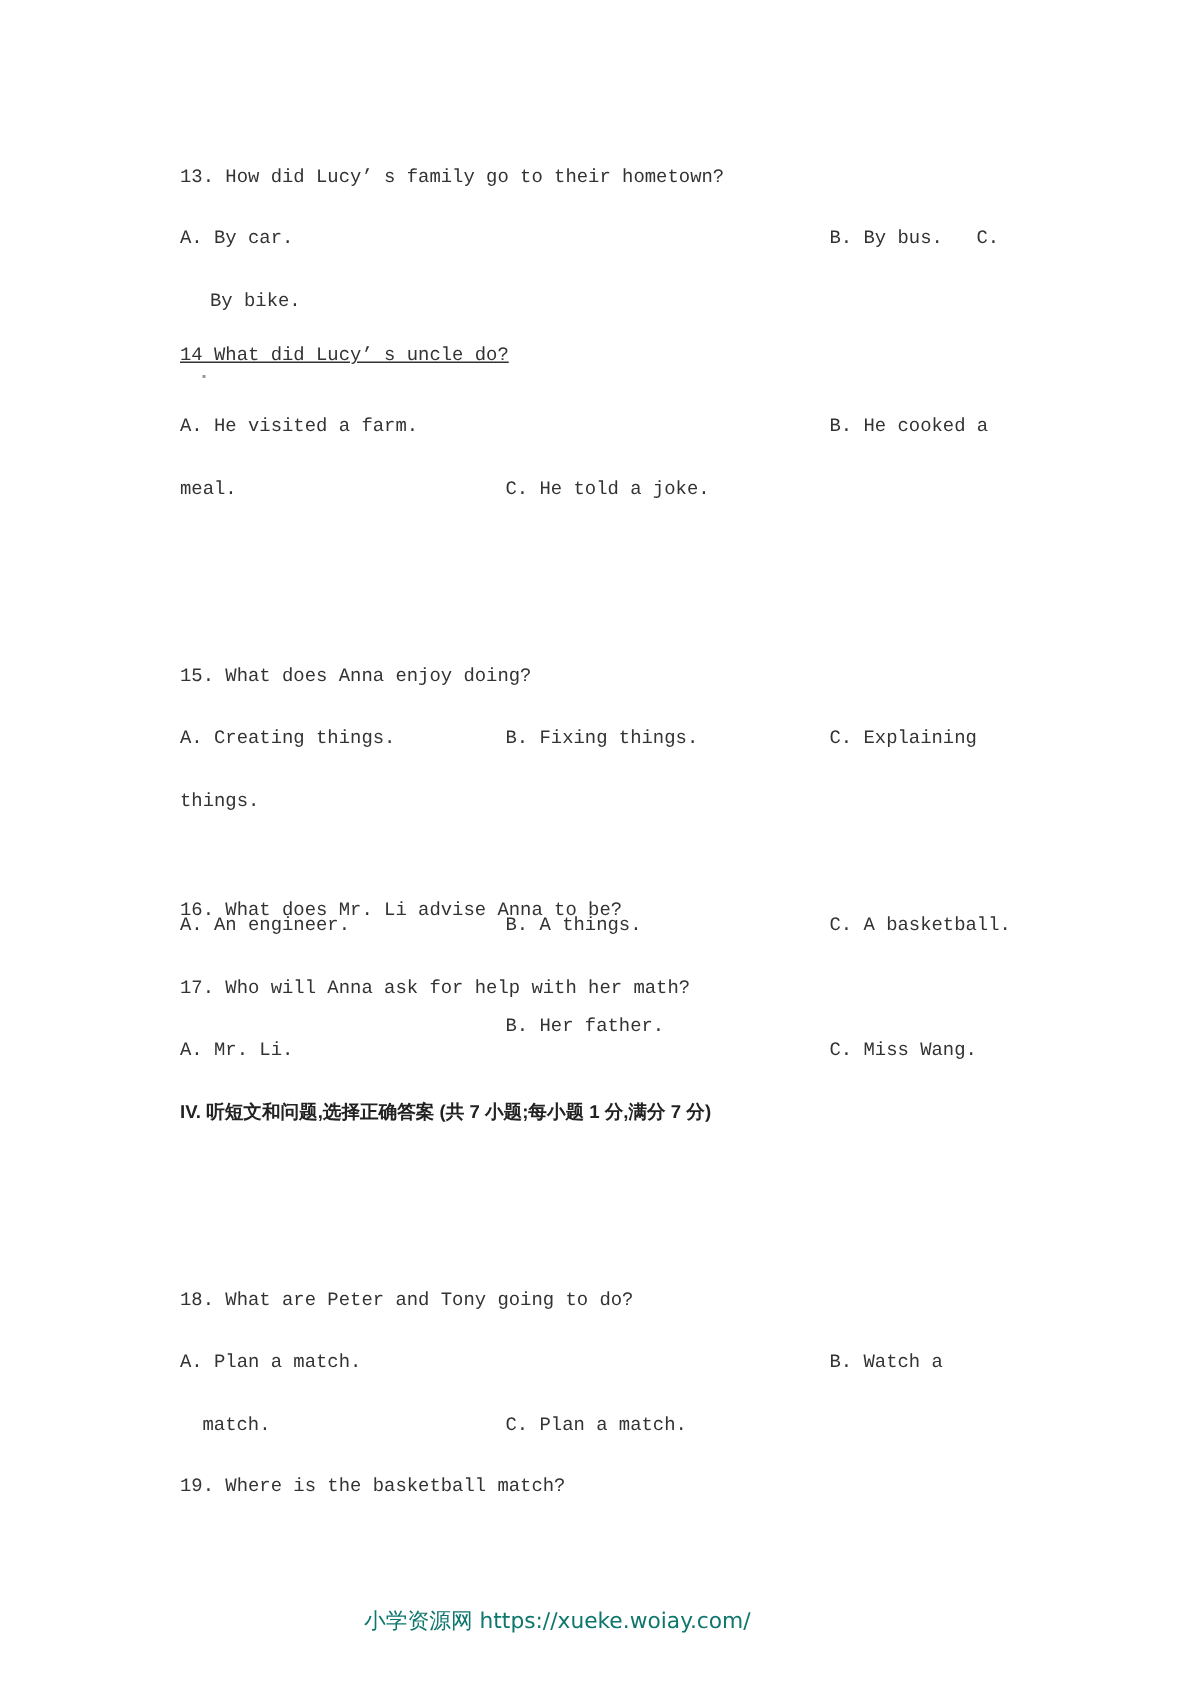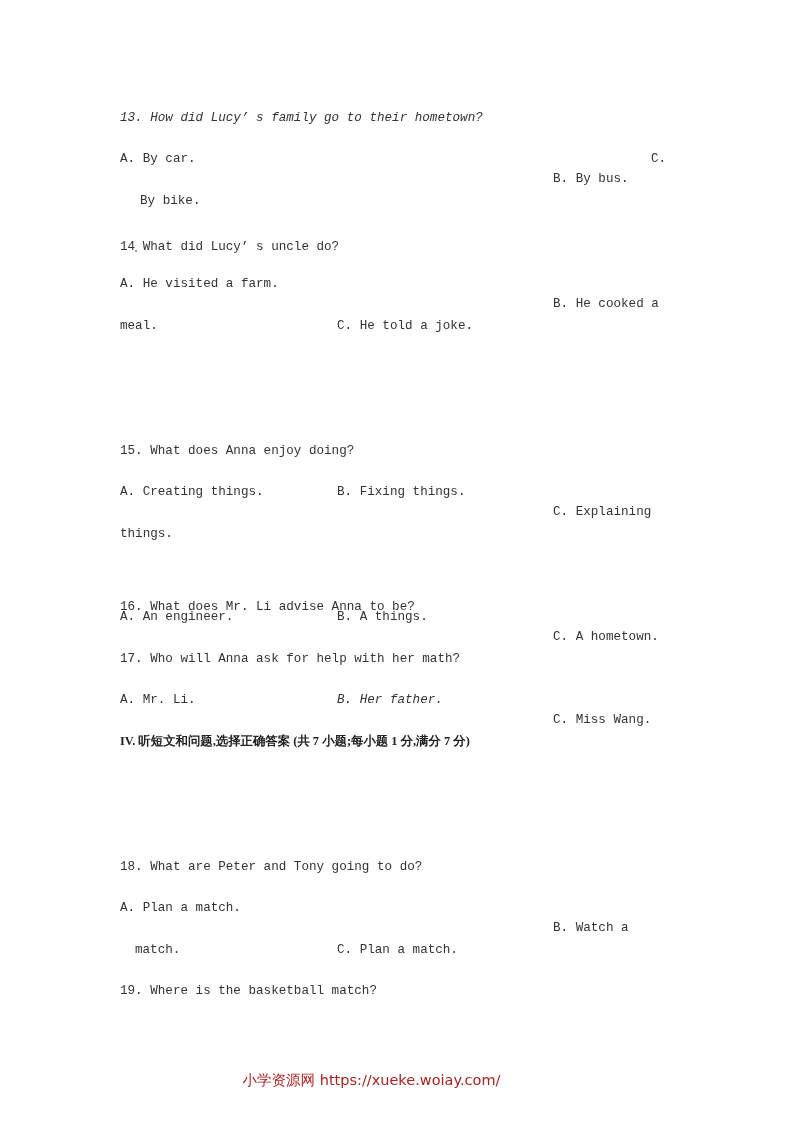--- a/index.html
+++ b/index.html
@@ -1,58 +1,58 @@
 <!DOCTYPE html>
 <html><head>
 <meta charset="utf-8">
 <style>
   html, body { margin: 0; padding: 0; background: #ffffff; }
   body { width: 793px; height: 1122px; position: relative; overflow: hidden;
          font-family: "Liberation Mono", "DejaVu Sans Mono", monospace; color: #333333; }
   .line { position: absolute; left: 0; font-size: 12.6px; line-height: 16px; white-space: pre; letter-spacing: 0px; }
   .c1 { left: 120px; }
   .c2 { left: 337px; }
-  .c3 { left: 553px; margin-top: 20px; }
+  .c3 { left: 553px; }
   .c3b { left: 651px; }
-  .section { position: absolute; left: 120px; font-family: Liberation Serif, serif; font-weight: bold;
+  .section { position: absolute; left: 120px; font-family: Liberation Sans, sans-serif; font-weight: bold;
              font-size: 12.4px; line-height: 16px; color: #222222; white-space: pre; }
   .mark { position: absolute; left: 135px; top: 250px; width: 2px; height: 2px; background: #999; }
   .footer { position: absolute; left: 0; width: 743px; top: 1071px; text-align: center;
-            font-family: "DejaVu Sans", sans-serif; font-size: 14.5px; color: #b91c1c; white-space: pre; }
+            font-family: "DejaVu Sans", sans-serif; font-size: 14.5px; color: #0f766e; white-space: pre; }
 </style>
 </head>
 <body>
 
-<div class="line c1" style="top:110px;font-style:italic;">13. How did Lucy’ s family go to their hometown?</div>
+<div class="line c1" style="top:110px;">13. How did Lucy’ s family go to their hometown?</div>
 <div class="line c1" style="top:151px;">A. By car.</div>
 <div class="line c3" style="top:151px;">B. By bus.</div>
 <div class="line c3b" style="top:151px;">C.</div>
 <div class="line c1" style="top:193px;margin-left:20px;">By bike.</div>
 
-<div class="line c1" style="top:239px;">14 What did Lucy’ s uncle do?</div>
+<div class="line c1" style="top:229px;text-decoration:underline;">14 What did Lucy’ s uncle do?</div>
 <div class="mark"></div>
 <div class="line c1" style="top:276px;">A. He visited a farm.</div>
 <div class="line c3" style="top:276px;">B. He cooked a</div>
 <div class="line c1" style="top:318px;">meal.</div>
 <div class="line c2" style="top:318px;">C. He told a joke.</div>
 
 <div class="line c1" style="top:443px;">15. What does Anna enjoy doing?</div>
 <div class="line c1" style="top:484px;">A. Creating things.</div>
 <div class="line c2" style="top:484px;">B. Fixing things.</div>
 <div class="line c3" style="top:484px;">C. Explaining</div>
 <div class="line c1" style="top:526px;">things.</div>
 
 <div class="line c1" style="top:599px;">16. What does Mr. Li advise Anna to be?</div>
 <div class="line c1" style="top:609px;">A. An engineer.</div>
 <div class="line c2" style="top:609px;">B. A things.</div>
-<div class="line c3" style="top:609px;">C. A hometown.</div>
+<div class="line c3" style="top:609px;">C. A basketball.</div>
 
 <div class="line c1" style="top:651px;">17. Who will Anna ask for help with her math?</div>
 <div class="line c1" style="top:692px;">A. Mr. Li.</div>
-<div class="line c2" style="top:692px;font-style:italic;">B. Her father.</div>
+<div class="line c2" style="top:676px;">B. Her father.</div>
 <div class="line c3" style="top:692px;">C. Miss Wang.</div>
 
 <div class="section" style="top:733px;">IV. 听短文和问题,选择正确答案 (共 7 小题;每小题 1 分,满分 7 分)</div>
 
 <div class="line c1" style="top:859px;">18. What are Peter and Tony going to do?</div>
 <div class="line c1" style="top:900px;">A. Plan a match.</div>
 <div class="line c3" style="top:900px;">B. Watch a</div>
 <div class="line c1" style="top:942px;margin-left:15px;">match.</div>
 <div class="line c2" style="top:942px;">C. Plan a match.</div>
 

